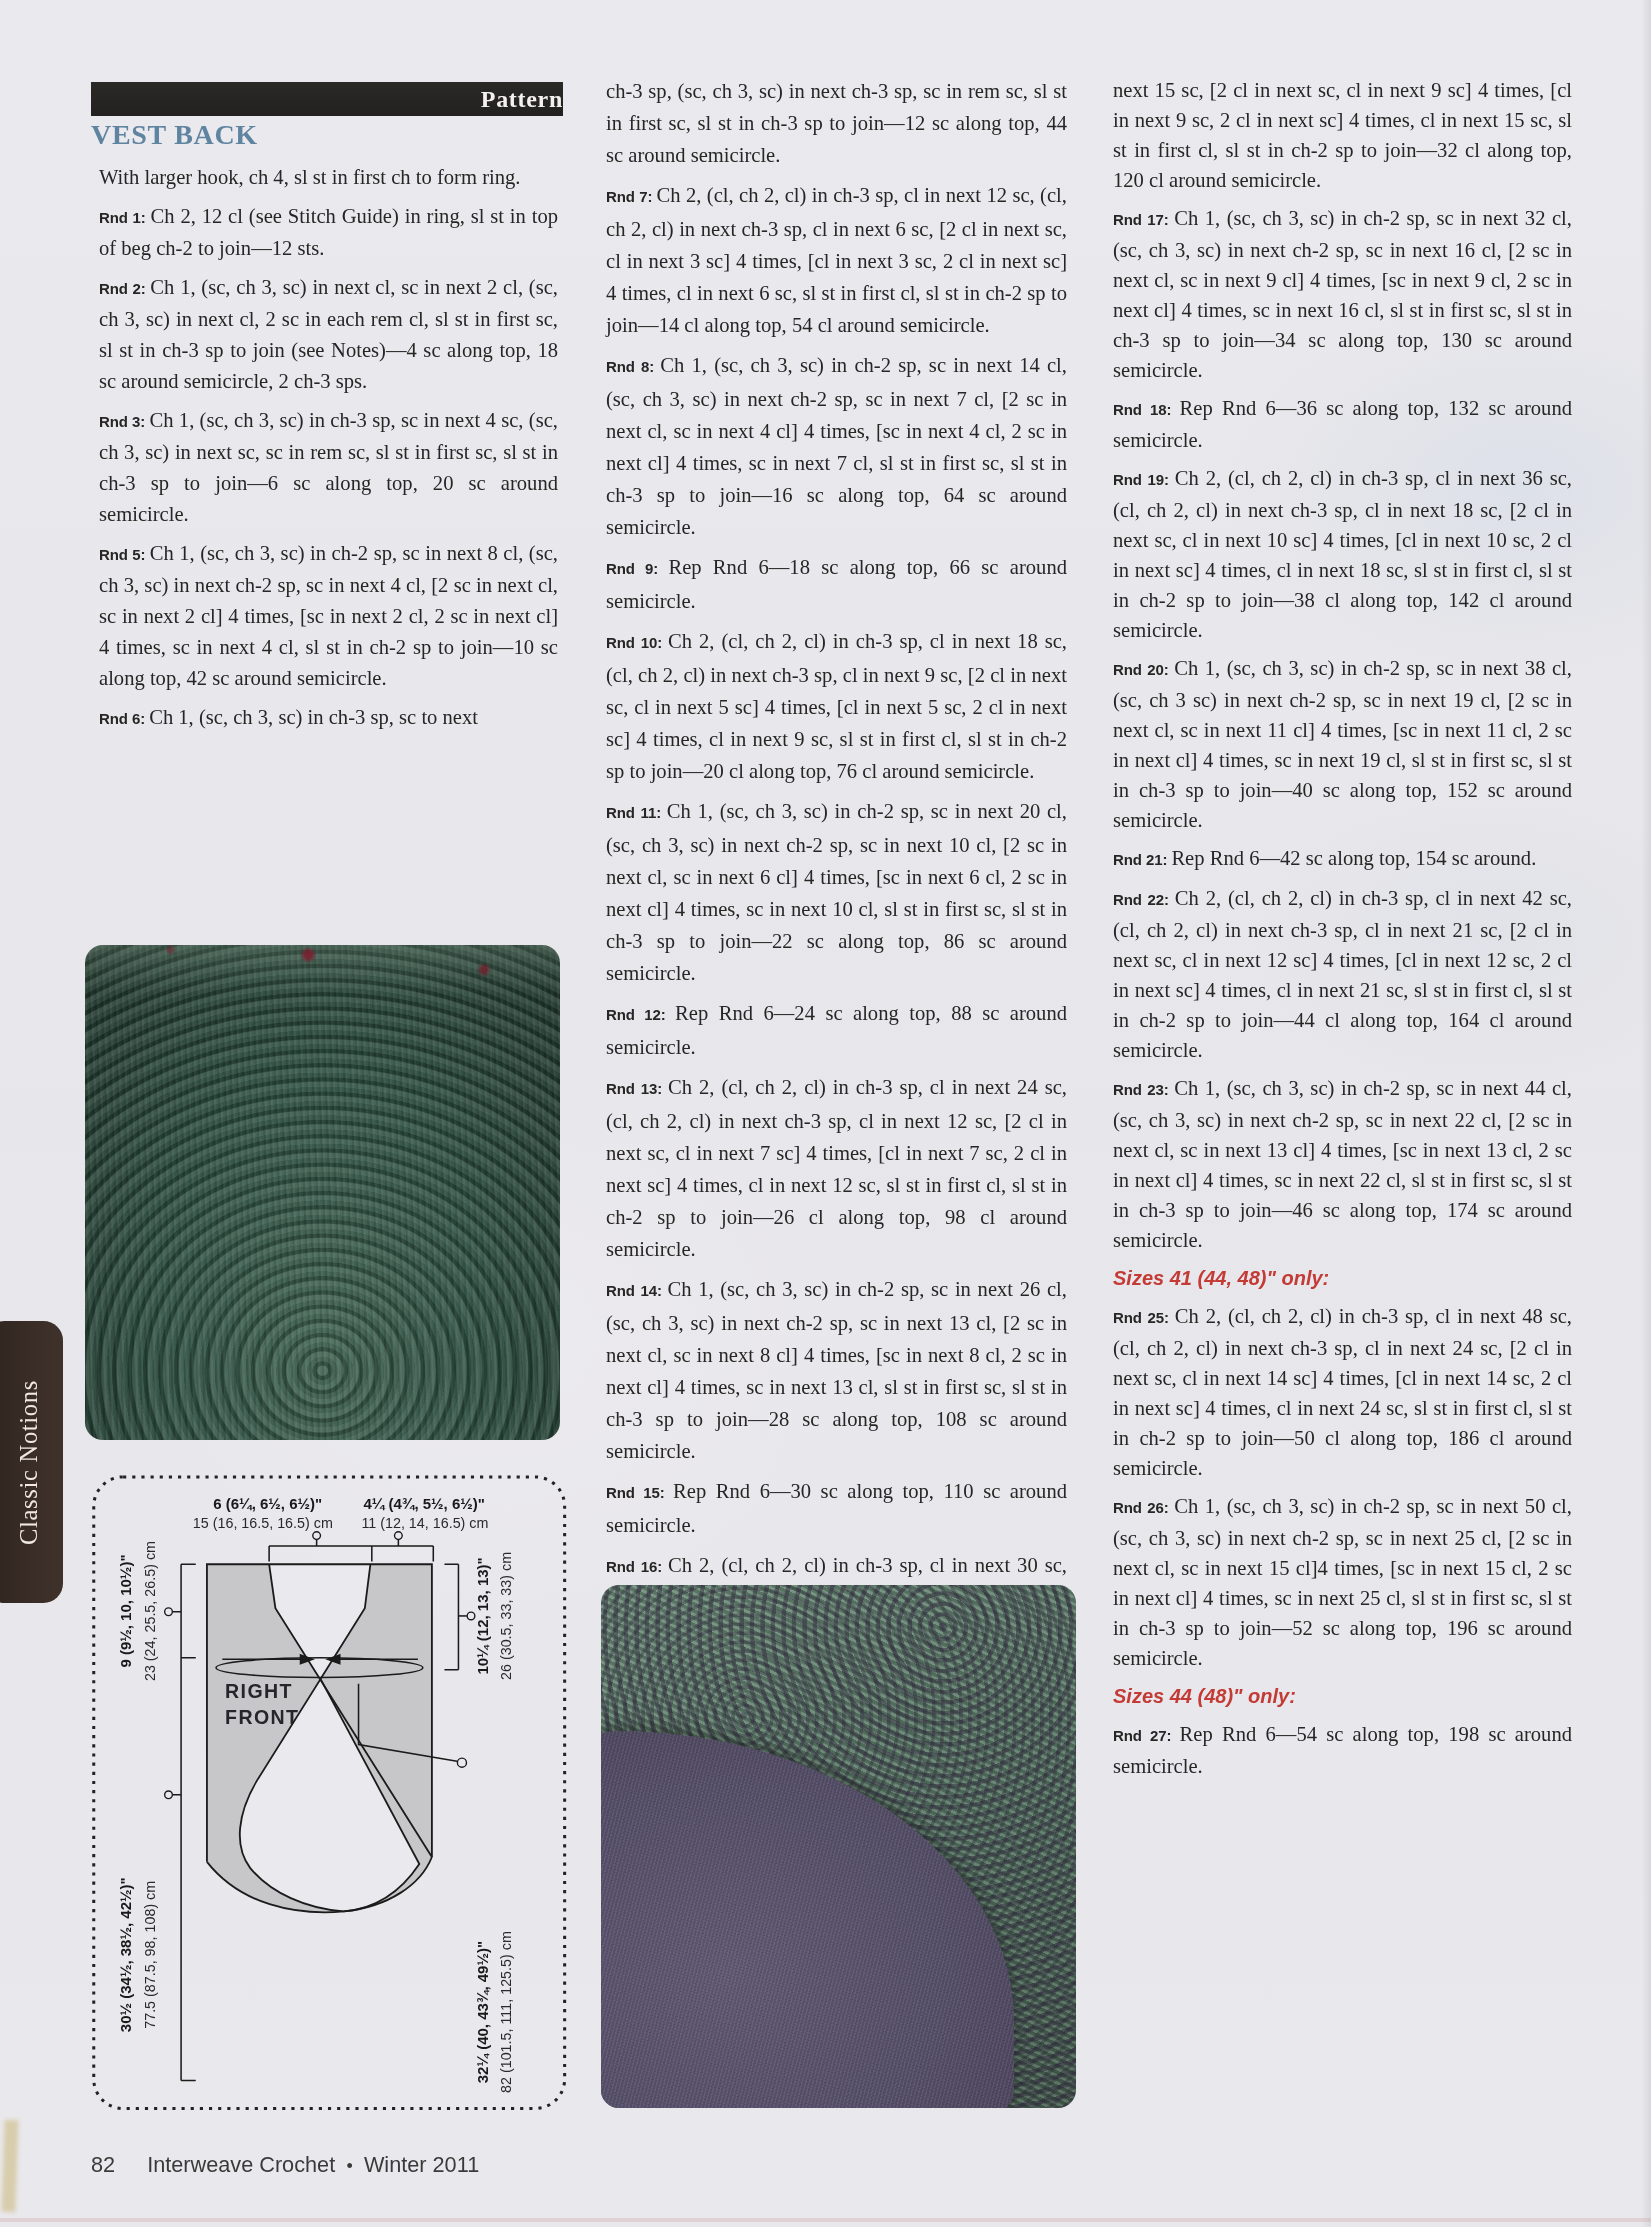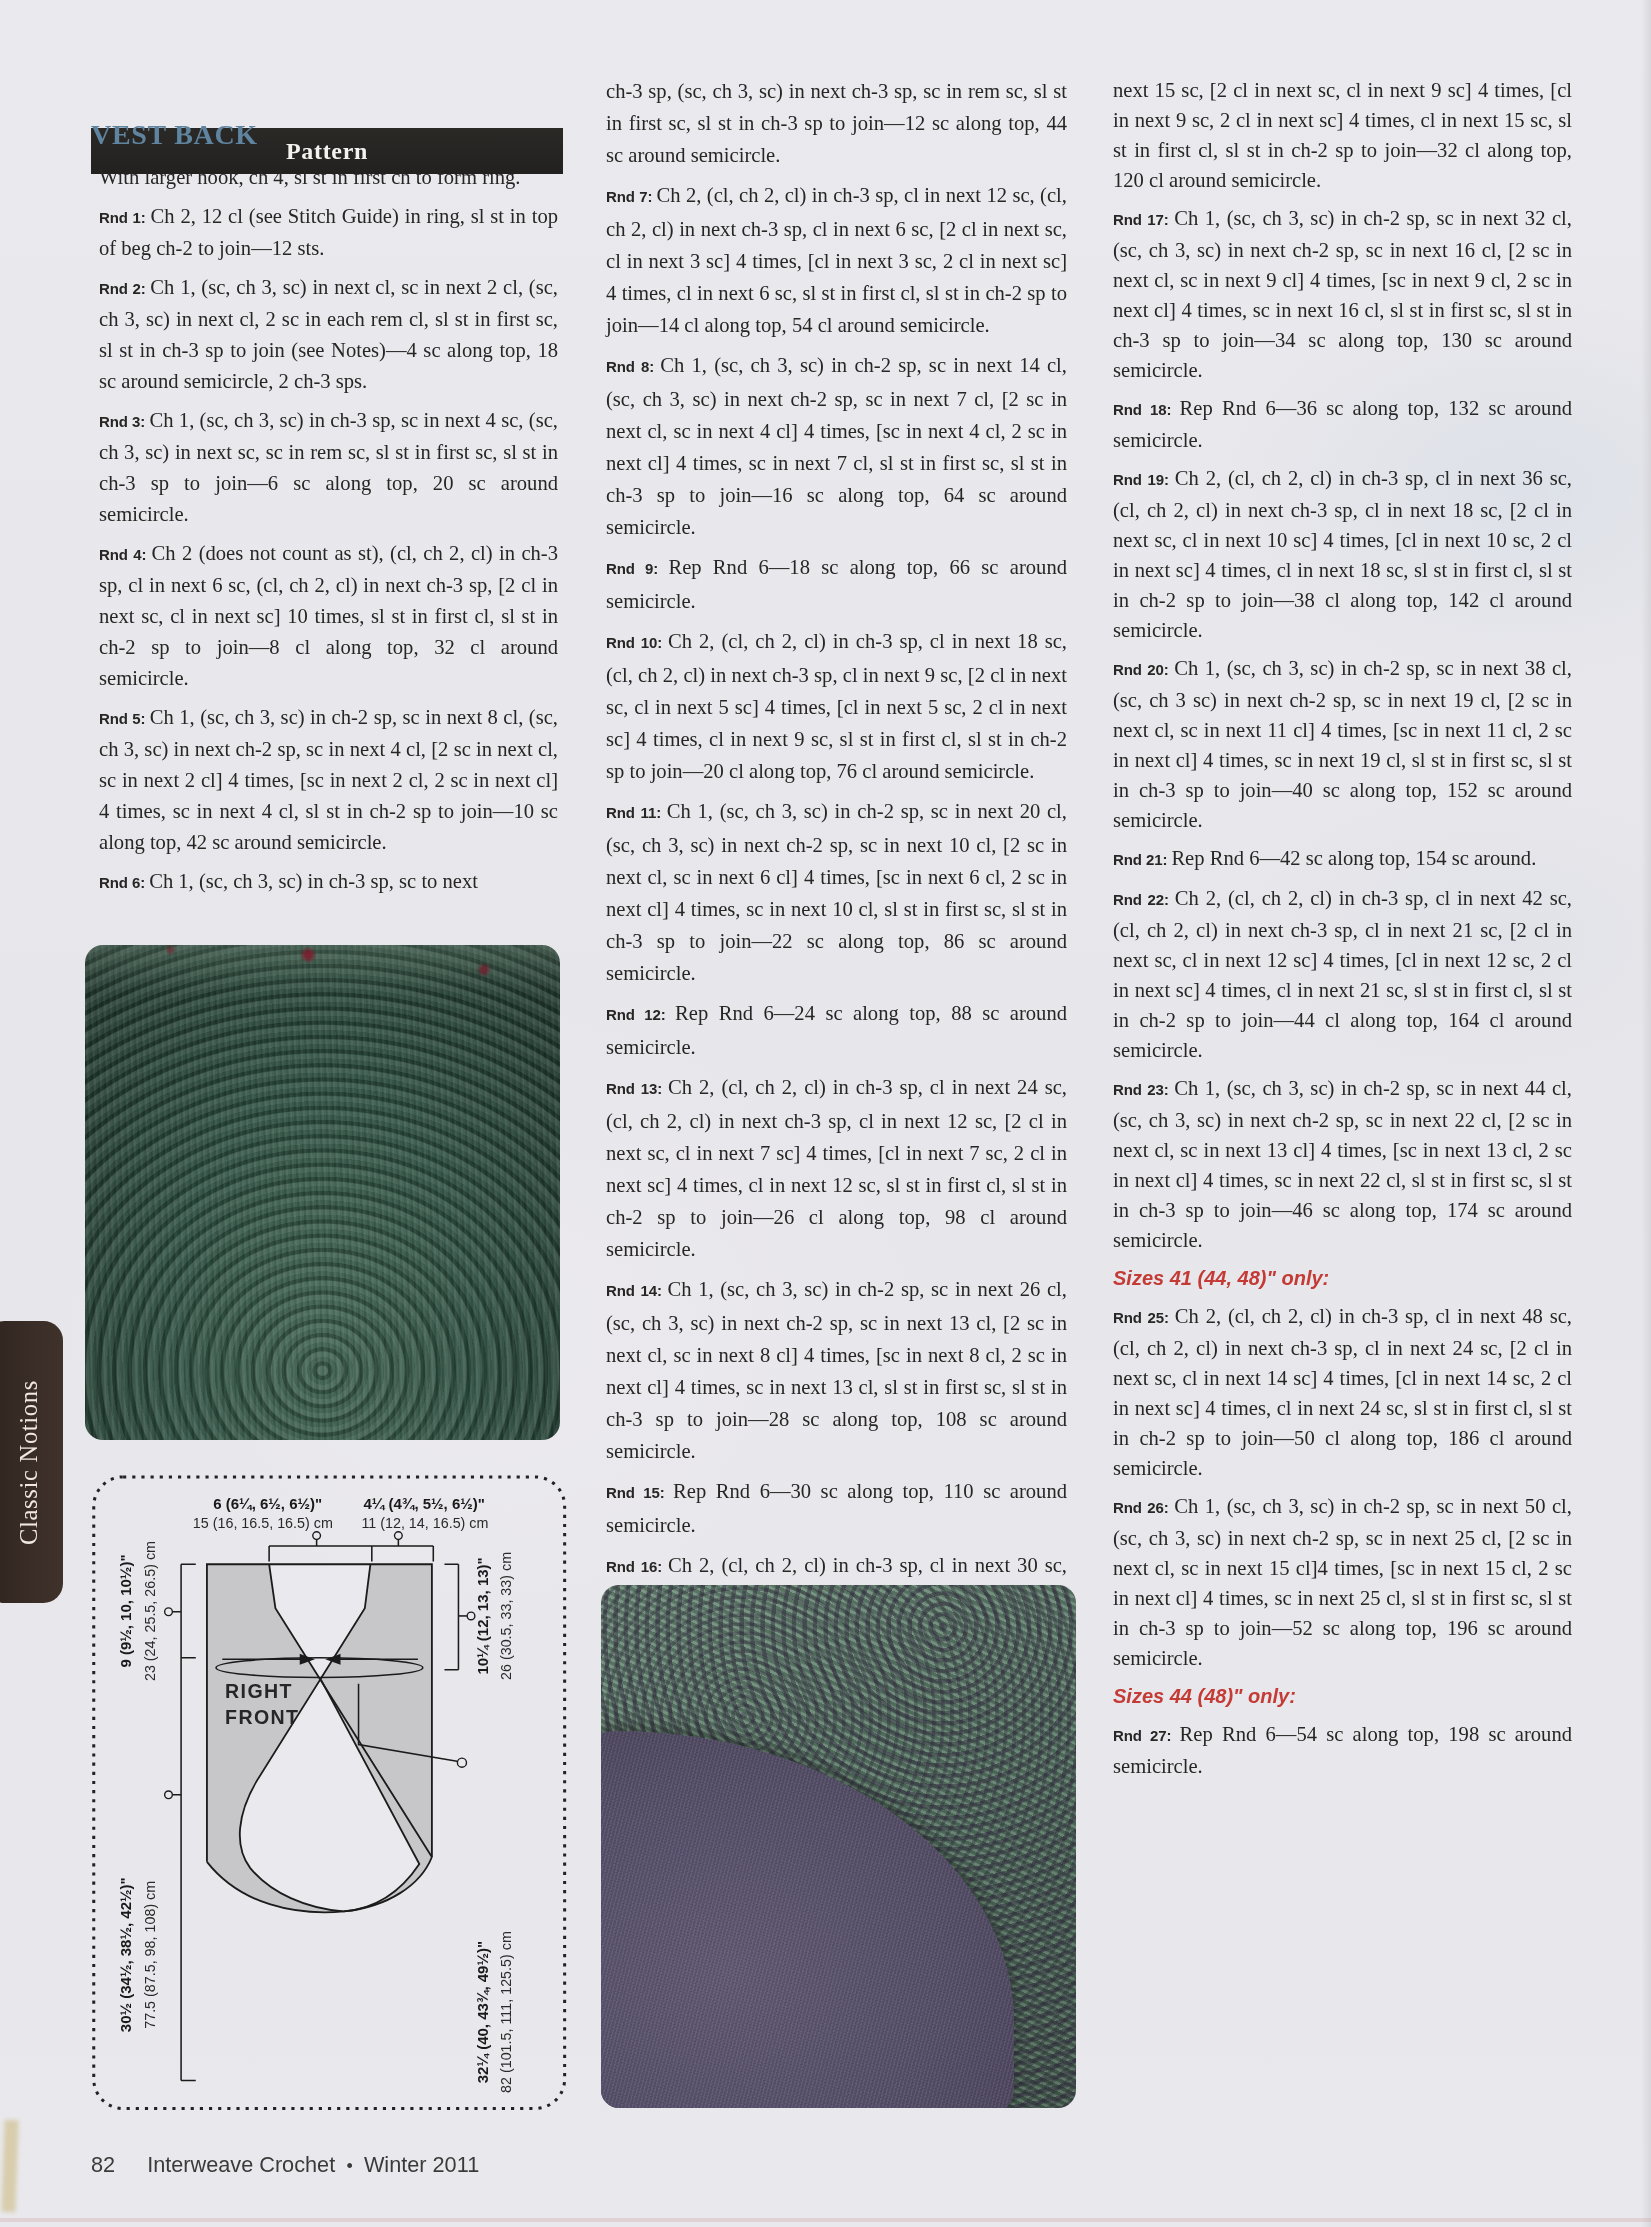--- a/index.html
+++ b/index.html
@@ -19,22 +19,22 @@
 
   
   .sidebar-tab{position:absolute;left:-15.4px;top:1321px;width:78px;height:282px;
       background:linear-gradient(90deg,#2f241f,#3a2d27 60%,#3f322b);border-radius:19.6px;
       display:flex;align-items:center;justify-content:center;}
   .sidebar-tab span{writing-mode:vertical-rl;transform:rotate(180deg);
       font-family:"Liberation Serif",serif;font-size:24.5px;color:#f0e9e1;
       letter-spacing:0.7px;margin-left:9.8px;}
 
   
-  .pattern-bar{position:absolute;left:91px;top:82px;width:472px;height:46px;
-      background:linear-gradient(180deg,#2b2926,#232120);display:flex;align-items:center;justify-content:center;margin-top:46px;}
+  .pattern-bar{position:absolute;left:91px;top:82px;width:472px;height:34px;
+      background:linear-gradient(180deg,#2b2926,#232120);display:flex;align-items:center;justify-content:flex-end;}
   .pattern-bar span{color:#f4f2ee;font-family:"Liberation Serif",serif;font-weight:700;
       font-size:24px;letter-spacing:0.7px;}
   .page-title{position:absolute;left:91px;top:119px;margin:0;
       font-family:"Liberation Serif",serif;font-weight:700;font-size:28px;
       color:#5f84a0;letter-spacing:0.7px;}
 
   
   .col{position:absolute;color:#272625;font-size:20.6px;text-align:justify;}
   .col p{margin:8px;padding:0;}
   #col1{left:91px;top:154px;width:475px;line-height:31px;}
@@ -100,21 +100,20 @@
     <span>Pattern</span>
   </div>
 
   <h1 class="page-title">VEST BACK</h1>
 
   <div class="col" id="col1">
       <p class="para">With larger hook, ch 4, sl st in first ch to form ring.</p>
       <p class="para"><b class="rhead">Rnd 1: </b>Ch 2, 12 cl (see Stitch Guide) in ring, sl st in top of beg ch-2 to join—12 sts.</p>
       <p class="para"><b class="rhead">Rnd 2: </b>Ch 1, (sc, ch 3, sc) in next cl, sc in next 2 cl, (sc, ch 3, sc) in next cl, 2 sc in each rem cl, sl st in first sc, sl st in ch-3 sp to join (see Notes)—4 sc along top, 18 sc around semicircle, 2 ch-3 sps.</p>
       <p class="para"><b class="rhead">Rnd 3: </b>Ch 1, (sc, ch 3, sc) in ch-3 sp, sc in next 4 sc, (sc, ch 3, sc) in next sc, sc in rem sc, sl st in first sc, sl st in ch-3 sp to join—6 sc along top, 20 sc around semicircle.</p>
-      <p class="para"><b class="rhead">Rnd 4: </b>Ch 2 (does not count as st), (cl, ch 2, cl) in ch-3 sp, cl in next 6 sc, (cl, ch 2, cl) in next ch-3 sp, [2 cl in next sc, cl in next sc] 10 times, sl st in first cl, sl st in ch-2 sp to join—8 cl along top, 32 cl around semicircle.</p>
       <p class="para"><b class="rhead">Rnd 5: </b>Ch 1, (sc, ch 3, sc) in ch-2 sp, sc in next 8 cl, (sc, ch 3, sc) in next ch-2 sp, sc in next 4 cl, [2 sc in next cl, sc in next 2 cl] 4 times, [sc in next 2 cl, 2 sc in next cl] 4 times, sc in next 4 cl, sl st in ch-2 sp to join—10 sc along top, 42 sc around semicircle.</p>
       <p class="para"><b class="rhead">Rnd 6: </b>Ch 1, (sc, ch 3, sc) in ch-3 sp, sc to next</p>
     </div>
   <div class="col" id="col2">
       <p class="para">ch-3 sp, (sc, ch 3, sc) in next ch-3 sp, sc in rem sc, sl st in first sc, sl st in ch-3 sp to join—12 sc along top, 44 sc around semicircle.</p>
       <p class="para"><b class="rhead">Rnd 7: </b>Ch 2, (cl, ch 2, cl) in ch-3 sp, cl in next 12 sc, (cl, ch 2, cl) in next ch-3 sp, cl in next 6 sc, [2 cl in next sc, cl in next 3 sc] 4 times, [cl in next 3 sc, 2 cl in next sc] 4 times, cl in next 6 sc, sl st in first cl, sl st in ch-2 sp to join—14 cl along top, 54 cl around semicircle.</p>
       <p class="para"><b class="rhead">Rnd 8: </b>Ch 1, (sc, ch 3, sc) in ch-2 sp, sc in next 14 cl, (sc, ch 3, sc) in next ch-2 sp, sc in next 7 cl, [2 sc in next cl, sc in next 4 cl] 4 times, [sc in next 4 cl, 2 sc in next cl] 4 times, sc in next 7 cl, sl st in first sc, sl st in ch-3 sp to join—16 sc along top, 64 sc around semicircle.</p>
       <p class="para"><b class="rhead">Rnd 9: </b>Rep Rnd 6—18 sc along top, 66 sc around semicircle.</p>
       <p class="para"><b class="rhead">Rnd 10: </b>Ch 2, (cl, ch 2, cl) in ch-3 sp, cl in next 18 sc, (cl, ch 2, cl) in next ch-3 sp, cl in next 9 sc, [2 cl in next sc, cl in next 5 sc] 4 times, [cl in next 5 sc, 2 cl in next sc] 4 times, cl in next 9 sc, sl st in first cl, sl st in ch-2 sp to join—20 cl along top, 76 cl around semicircle.</p>
       <p class="para"><b class="rhead">Rnd 11: </b>Ch 1, (sc, ch 3, sc) in ch-2 sp, sc in next 20 cl, (sc, ch 3, sc) in next ch-2 sp, sc in next 10 cl, [2 sc in next cl, sc in next 6 cl] 4 times, [sc in next 6 cl, 2 sc in next cl] 4 times, sc in next 10 cl, sl st in first sc, sl st in ch-3 sp to join—22 sc along top, 86 sc around semicircle.</p>

